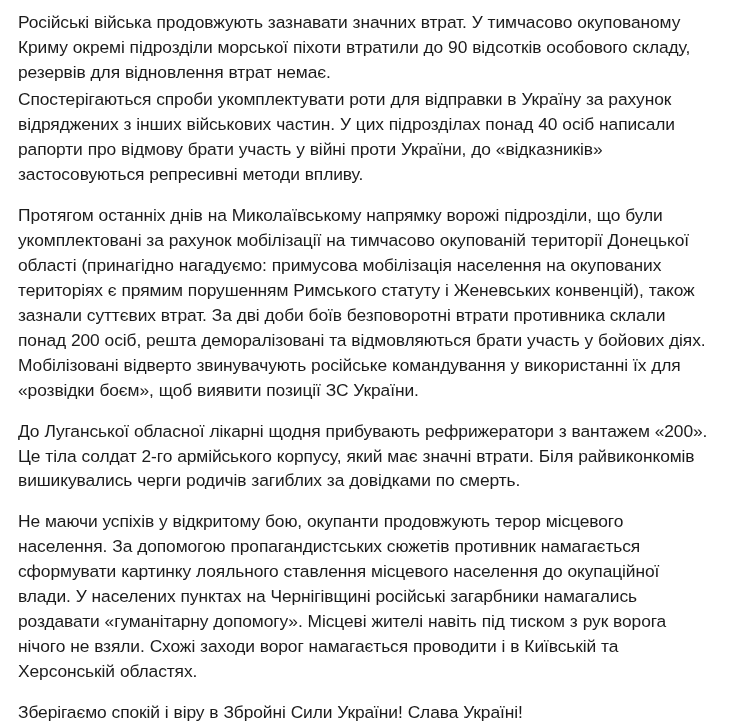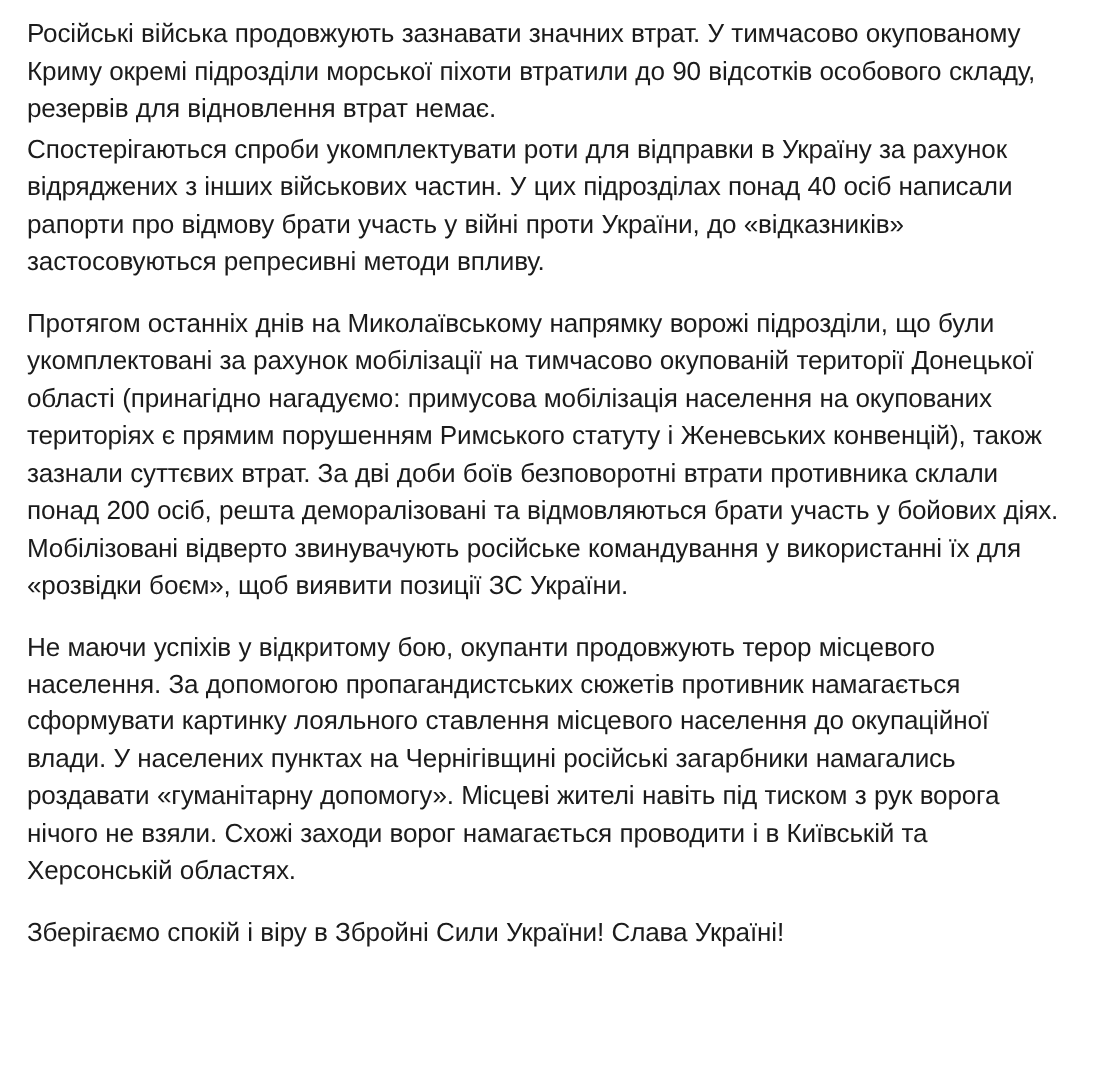--- a/index.html
+++ b/index.html
@@ -40,16 +40,17 @@
   }
 </style>
 </head>
 <body>
 
 <div class="page">
   <div class="article">
     <p class="para first">Російські війська продовжують зазнавати значних втрат. У тимчасово окупованому Криму окремі підрозділи морської піхоти втратили до 90 відсотків особового складу, резервів для відновлення втрат немає.</p>
     <p class="para">Спостерігаються спроби укомплектувати роти для відправки в Україну за рахунок відряджених з інших військових частин. У цих підрозділах понад 40 осіб написали рапорти про відмову брати участь у війні проти України, до «відказників» застосовуються репресивні методи впливу.</p>
     <p class="para">Протягом останніх днів на Миколаївському напрямку ворожі підрозділи, що були укомплектовані за рахунок мобілізації на тимчасово окупованій території Донецької області (принагідно нагадуємо: примусова мобілізація населення на окупованих територіях є прямим порушенням Римського статуту і Женевських конвенцій), також зазнали суттєвих втрат. За дві доби боїв безповоротні втрати противника склали понад 200 осіб, решта деморалізовані та відмовляються брати участь у бойових діях. Мобілізовані відверто звинувачують російське командування у використанні їх для «розвідки боєм», щоб виявити позиції ЗС України.</p>
+    <p class="para">До Луганської обласної лікарні щодня прибувають рефрижератори з вантажем «200». Це тіла солдат 2-го армійського корпусу, який має значні втрати. Біля райвиконкомів вишикувались черги родичів загиблих за довідками по смерть.</p>
     <p class="para">Не маючи успіхів у відкритому бою, окупанти продовжують терор місцевого населення. За допомогою пропагандистських сюжетів противник намагається сформувати картинку лояльного ставлення місцевого населення до окупаційної влади. У населених пунктах на Чернігівщині російські загарбники намагались роздавати «гуманітарну допомогу». Місцеві жителі навіть під тиском з рук ворога нічого не взяли. Схожі заходи ворог намагається проводити і в Київській та Херсонській областях.</p>
     <p class="para last">Зберігаємо спокій і віру в Збройні Сили України! Слава Україні!</p>
   </div>
 </div>
 
 </body></html>

